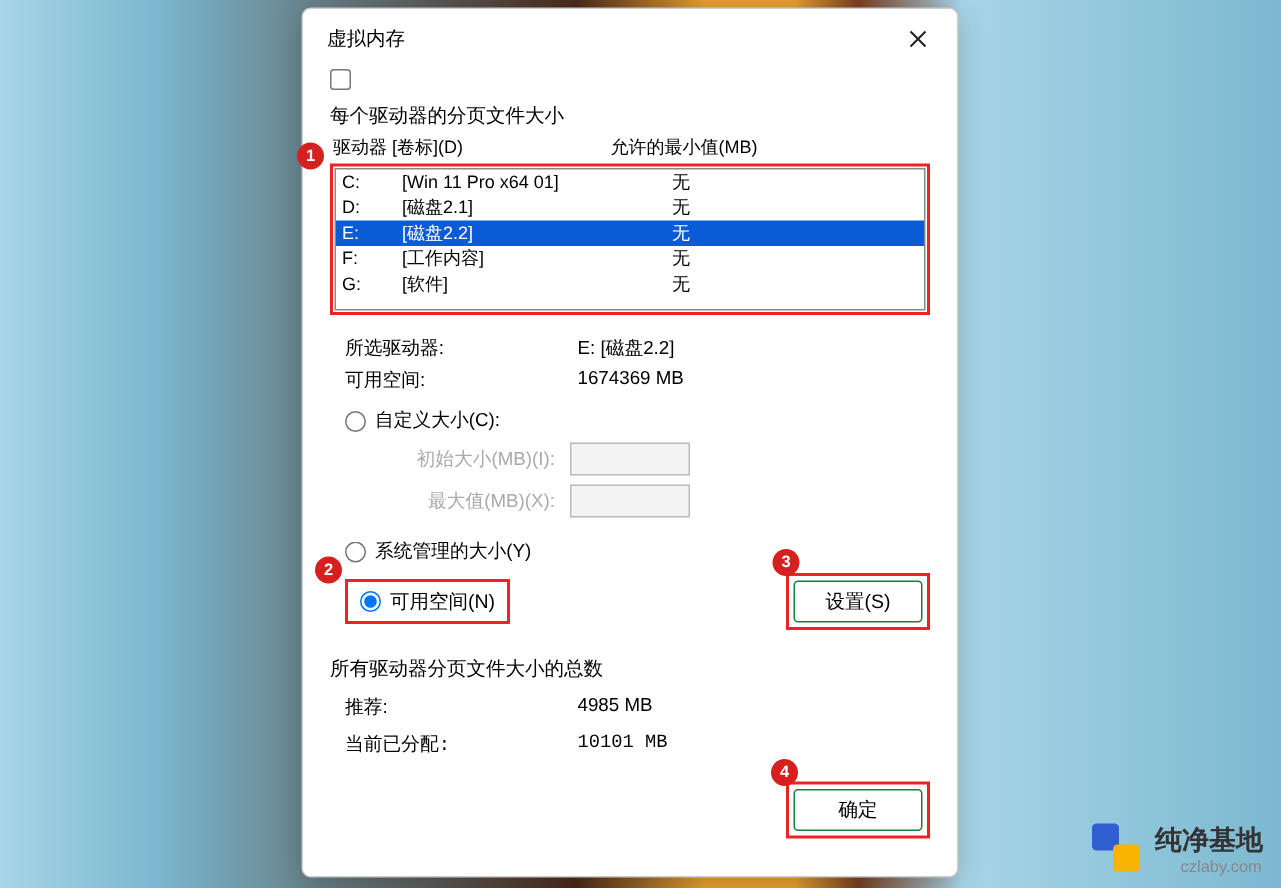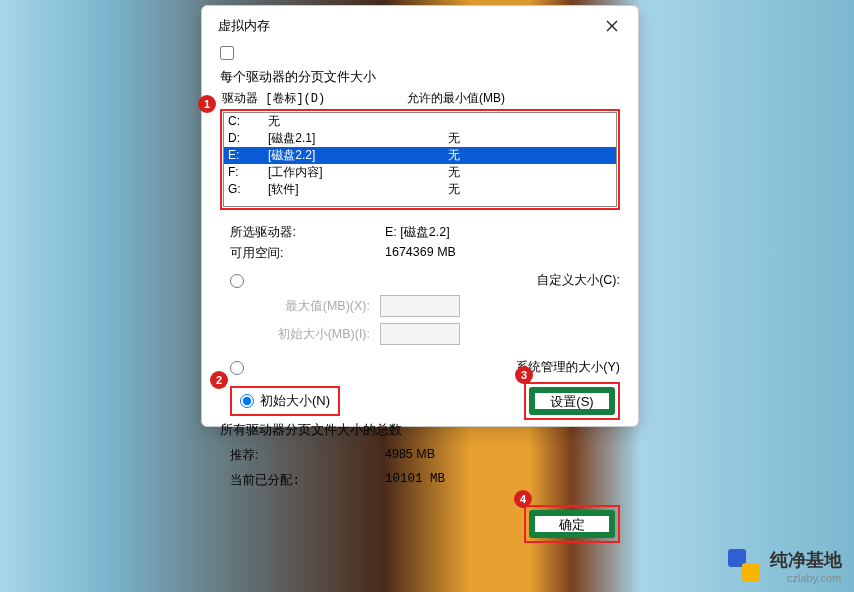--- a/index.html
+++ b/index.html
@@ -15,21 +15,21 @@
   .bg {
     position: absolute;
     inset: 0;
     background: linear-gradient(90deg, #a8d5e8 0%, #7bb8d0 12%, #4a2a1a 45%, #e8a030 55%, #e8a030 62%, #7a4020 67%, #a8d5e8 75%, #7bb8d0 100%);
   }
   .dialog {
     position: absolute;
     left: 201px;
     top: 5px;
     width: 438px;
-    height: 422px;
+    height: 580px;
     background: #fff;
     border: 1px solid #ccc;
     border-radius: 6px;
     box-shadow: 0 4px 20px rgba(0,0,0,0.2);
   }
   .titlebar {
     display: flex;
     justify-content: space-between;
     align-items: center;
     padding: 8px 12px 8px 16px;
@@ -44,21 +44,21 @@
   .content { padding: 0 18px 12px 18px; }
   .chk-row { display: flex; align-items: center; gap: 6px; margin-bottom: 8px; }
   input[type="checkbox"] { width: 14px; height: 14px; }
   .section-title { margin-bottom: 4px; }
 
   .headers {
     display: flex;
     padding: 0 2px 2px 2px;
     font-size: 12px;
   }
-  .hdr-drive { width: 185px; font-family: Liberation Mono, monospace; }
+  .hdr-drive { width: 185px; }
   .hdr-size { }
 
   .list-wrap {
     border: 2.5px solid #e22;
     padding: 1px 1px 1px 1px;
     position: relative;
   }
   .driver-list {
     border: 1px solid #888;
     height: 95px;
@@ -74,21 +74,21 @@
   }
   .drow .col1 { width: 40px; }
   .drow .col2 { width: 180px; }
   .drow .col3 { }
   .drow.selected { background: #0a5bd6; color: #fff; }
 
   .kv { display: flex; margin-top: 4px; font-size: 12.5px; }
   .kv .k { width: 155px; }
   .kv .v { }
 
-  .radio-row { display: flex; align-items: center; gap: 6px; margin-top: 10px; font-size: 12.5px; justify-content: space-between; }
+  .radio-row { display: flex; align-items: center; gap: 6px; margin-top: 10px; font-size: 12.5px; }
   input[type="radio"] { width: 14px; height: 14px; }
 
   .input-row { display: flex; align-items: center; margin-top: 6px; font-size: 12.5px; }
   .input-row .lbl { width: 140px; color: #999; text-align: right; padding-left: 20px;}
   .input-row input[type="text"] {
     width: 80px; height: 22px;
     margin-left: 10px;
     padding: 0 6px;
     border: 1px solid #bbb;
     background: #fbfbfb;
@@ -111,28 +111,28 @@
   .set-highlight {
     border: 2.5px solid #e22;
     padding: 3px;
     position: relative;
   }
   .btn {
     min-width: 86px;
     height: 28px;
     padding: 0 14px;
     background: #fff;
-    border: 6px solid #15803d;
+    border: 1px solid #15803d;
     border-radius: 3px;
     font-size: 13px;
     cursor: pointer;
     font-family: inherit;
   }
 
-  .group-title { margin-top: 1px; margin-bottom: 6px; font-size: 13px; }
+  .group-title { margin-top: 17px; margin-bottom: 6px; font-size: 13px; }
 
   .footer {
     display: flex;
     justify-content: flex-end;
     gap: 10px;
     margin-top: 16px;
     align-items: center;
   }
   .ok-highlight {
     border: 2.5px solid #e22;
@@ -197,20 +197,21 @@
       <span class="hdr-drive">驱动器 [卷标](D)</span>
       <span class="hdr-size">允许的最小值(MB)</span>
     </div>
 
     <div style="position:relative;">
       <div class="badge" style="left:-22px; top:-14px;">1</div>
       <div class="list-wrap">
         <div class="driver-list" id="driver-list">
             <div class="drow">
               <span class="col1">C:</span>
+              <span class="col2">[Win 11 Pro x64 01]</span>
               <span class="col3">无</span>
             </div>
             <div class="drow">
               <span class="col1">D:</span>
               <span class="col2">[磁盘2.1]</span>
               <span class="col3">无</span>
             </div>
             <div class="drow selected">
               <span class="col1">E:</span>
               <span class="col2">[磁盘2.2]</span>
@@ -238,39 +239,39 @@
       <div class="kv">
         <span class="k">可用空间:</span>
         <span class="v">1674369 MB</span>
       </div>
 
       <div class="radio-row">
         <input type="radio" name="pmode" style="">
         <label>自定义大小(C):</label>
       </div>
       <div class="input-row disabled">
+        <span class="lbl">初始大小(MB)(I):</span>
+        <input type="text" disabled="" style="">
+      </div>
+      <div class="input-row disabled">
         <span class="lbl">最大值(MB)(X):</span>
-        <input type="text" disabled="" style="">
-      </div>
-      <div class="input-row disabled">
-        <span class="lbl">初始大小(MB)(I):</span>
         <input type="text" disabled="" style="">
       </div>
 
       <div class="radio-row" style="margin-top:14px;">
         <input type="radio" name="pmode" style="">
         <label>系统管理的大小(Y)</label>
       </div>
 
       <div class="radio-set-row">
         <div style="position:relative;">
           <div class="badge" style="left:-20px; top:-15px;">2</div>
           <div class="radio-highlight">
             <input type="radio" name="pmode" checked="" style="">
-            <label>初始大小(N)</label>
+            <label>可用空间(N)</label>
           </div>
         </div>
         <div style="position:relative;">
           <div class="badge" style="left:-9px; top:-16px;">3</div>
           <div class="set-highlight">
             <button class="btn">设置(S)</button>
           </div>
         </div>
       </div>
     </div>

